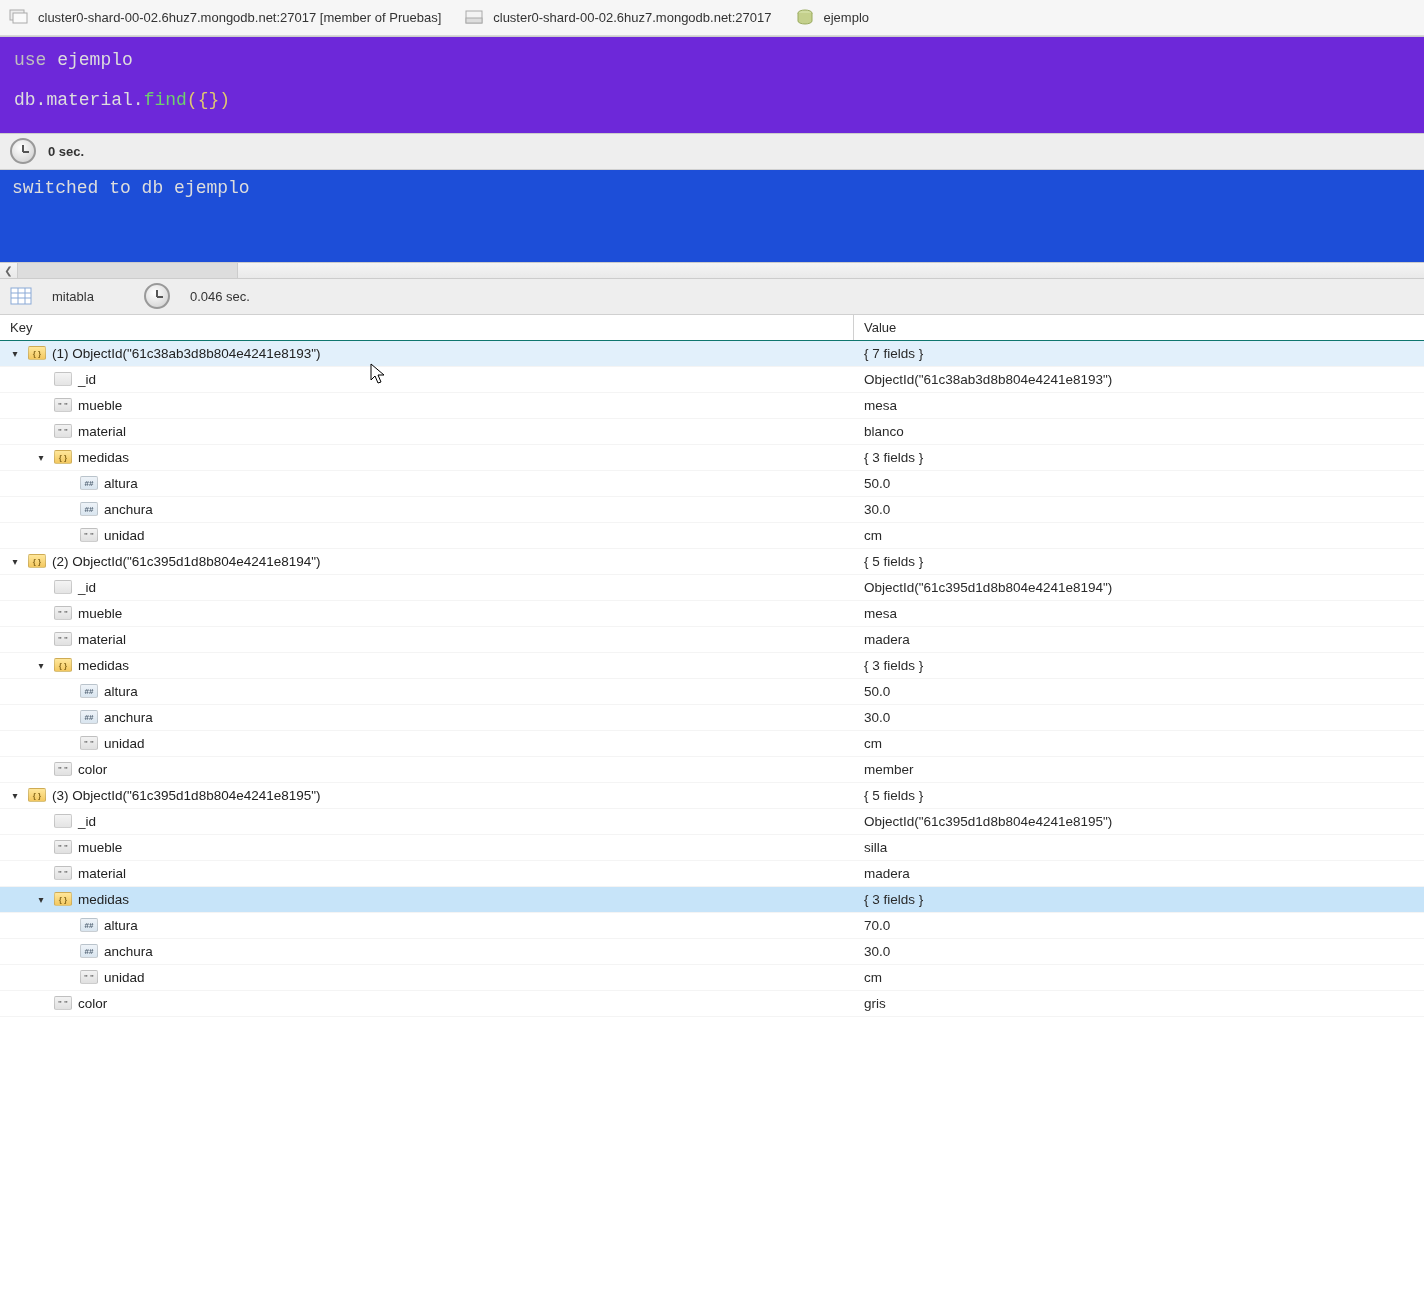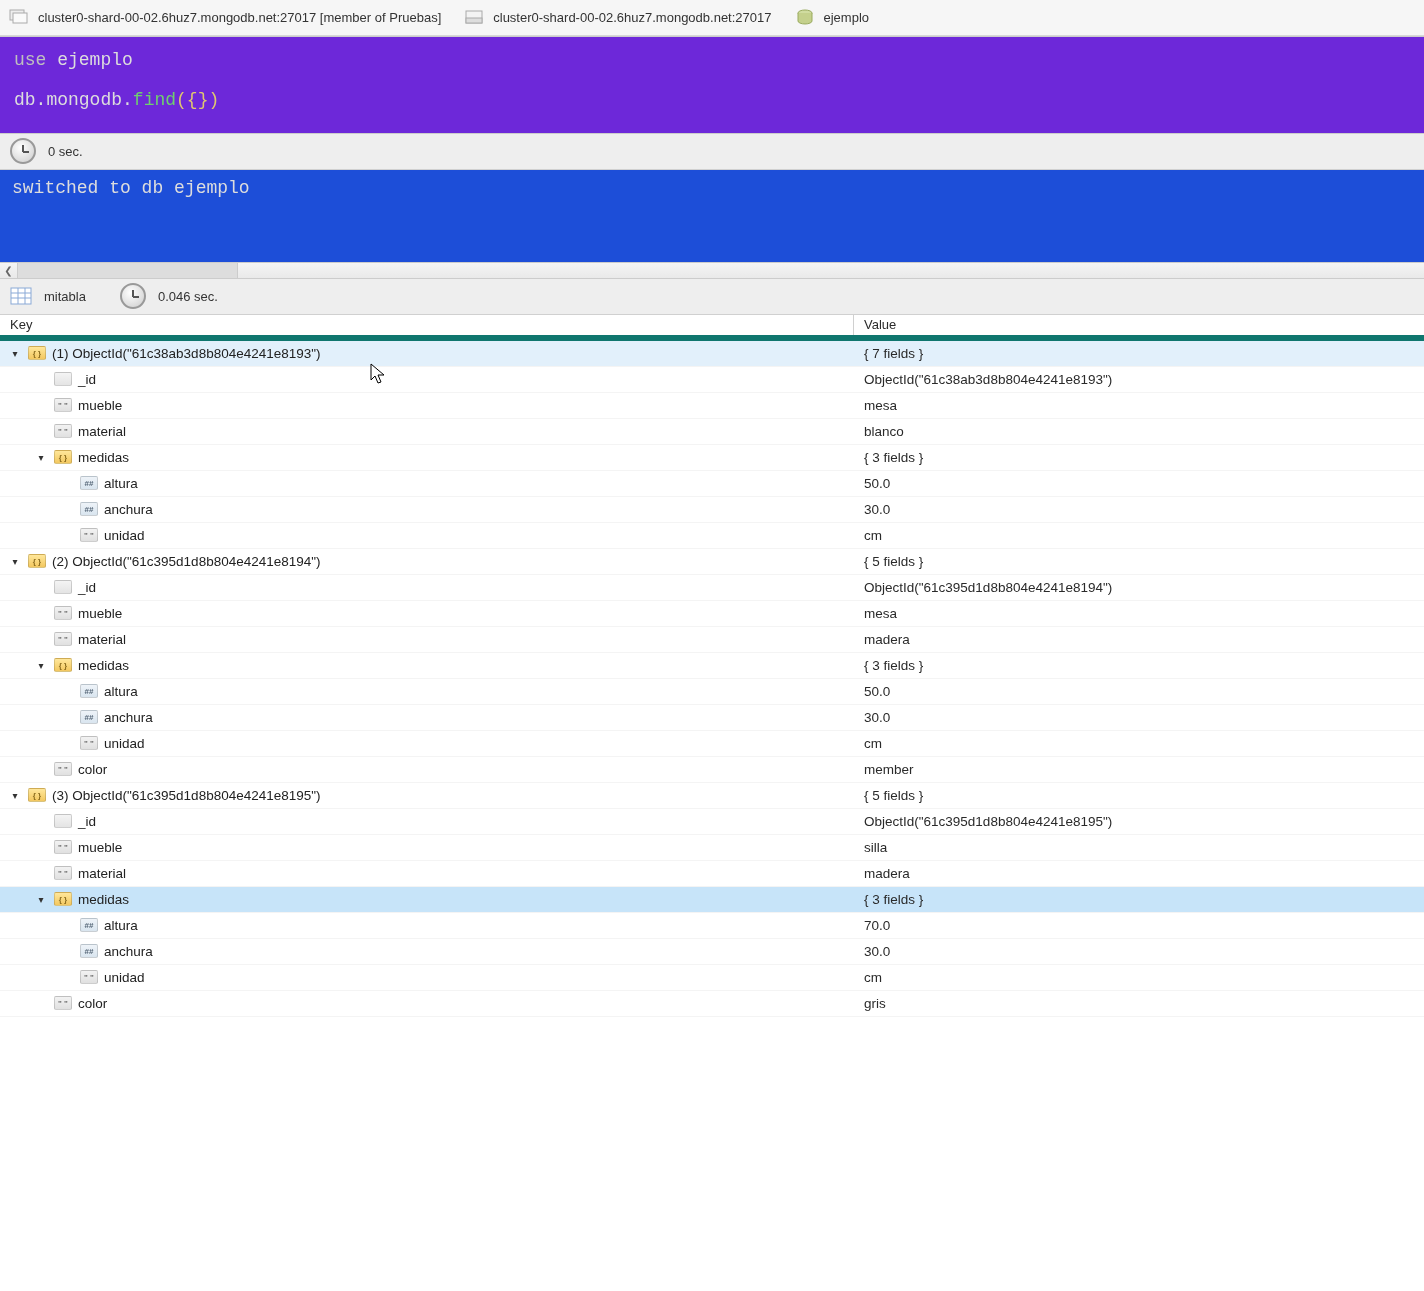--- a/index.html
+++ b/index.html
@@ -44,20 +44,21 @@
 .code-pane .kw-blue { color: #bfbfbf; }
 .code-pane .fn { color: #6fcf6f; }
 .code-pane .paren { color: #e0c86f; }
 .code-pane .brace { color: #e0c86f; }
 .time-bar {
   display: flex; align-items: center; gap: 12px;
   height: 36px;
   padding: 0 10px;
   background: #eee;
   border-bottom: 1px solid #d0d0d0;
+  font-weight: bold;
 }
 .clock-icon {
   width: 26px; height: 26px;
   border-radius: 50%;
   border: 2px solid #999;
   background: radial-gradient(circle at 40% 35%, #fff 0%, #d6d6d6 80%);
   position: relative;
 }
 .clock-icon::before, .clock-icon::after {
   content: ""; position: absolute; background: #555;
@@ -83,34 +84,34 @@
 .scroll-btn {
   width: 18px; height: 100%;
   border-right: 1px solid #ccc;
   display: flex; align-items: center; justify-content: center;
   color: #666; font-size: 10px;
 }
 .scroll-thumb {
   width: 220px; height: 100%; background: #ddd; border-right: 1px solid #ccc;
 }
 .result-bar {
-  display: flex; align-items: center; gap: 12px;
+  display: flex; align-items: center; gap: 20px;
   height: 36px;
   padding: 0 10px;
   background: #eee;
   border-bottom: 1px solid #d0d0d0;
 }
 .grid-icon {
   width: 22px; height: 18px;
   display: inline-flex; align-items: center; justify-content: center;
 }
 .result-bar .label { font-size: 13px; color: #333; }
 .tree-header {
   display: flex;
-  border-bottom: 6px solid #0f766e;
+  border-bottom: 1px solid #0f766e;
   background: #fff;
   height: 26px;
   align-items: center;
   font-size: 13px;
 }
 .th-key { width: 854px; padding-left: 10px; border-right: 1px solid #d0d0d0; height: 100%; display:flex; align-items:center;}
 .th-val { flex: 1; padding-left: 10px; }
 .tree-body { font-size: 13.5px; }
 .row {
   display: flex;
@@ -186,21 +187,21 @@
 </div>
 
 <div class="code-pane">
   <div>
     <span class="kw-blue">use</span>
     <span> </span>
     <span>ejemplo</span>
   </div>
   <div style="height:12px"></div>
   <div>
-    <span>db.mongodb.</span><span class="fn">find</span><span class="paren">(</span><span class="brace">{}</span><span class="paren">)</span>
+    <span>db.material.</span><span class="fn">find</span><span class="paren">(</span><span class="brace">{}</span><span class="paren">)</span>
   </div>
 </div>
 
 <div class="time-bar">
   <span class="clock-icon"></span>
   <span class="label">0 sec.</span>
 </div>
 
 <div class="console-pane">
   <span>switched to db ejemplo</span>

